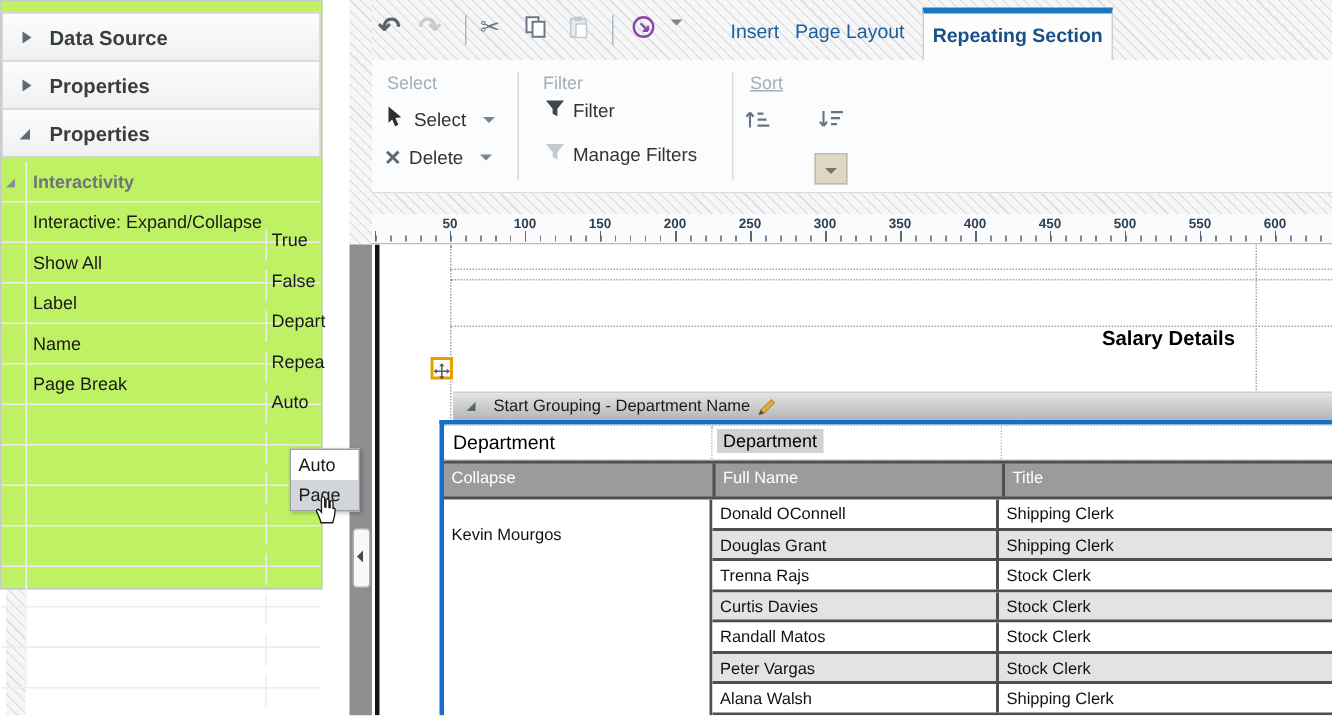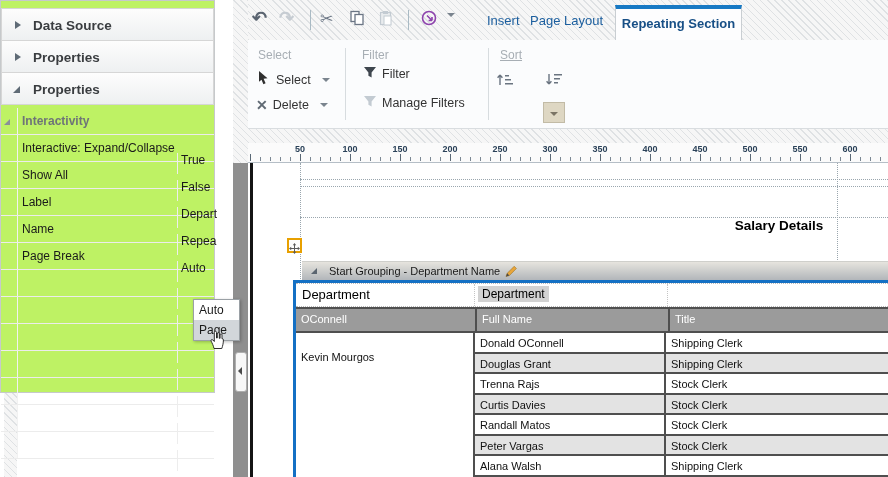--- a/index.html
+++ b/index.html
@@ -355,21 +355,21 @@
     </div>
 
     <div class="twrap">
       <div class="deptrow">
         <div class="dc1">Department</div>
         <div class="dc2">
           <span class="fieldchip">Department</span>
         </div>
       </div>
       <div class="thead">
-        <div class="hc hc1">OConnell</div>
+        <div class="hc hc1">Collapse</div>
         <div class="hc hc2">Full Name</div>
         <div class="hc hc3">Title</div>
       </div>
       <div class="tbody">
         <div class="mgrcol">Kevin Mourgos</div>
         <div class="rowscol">
           <div class="drow">
             <div class="cname">Donald OConnell</div>
             <div class="ctitle">Shipping Clerk</div>
           </div>

